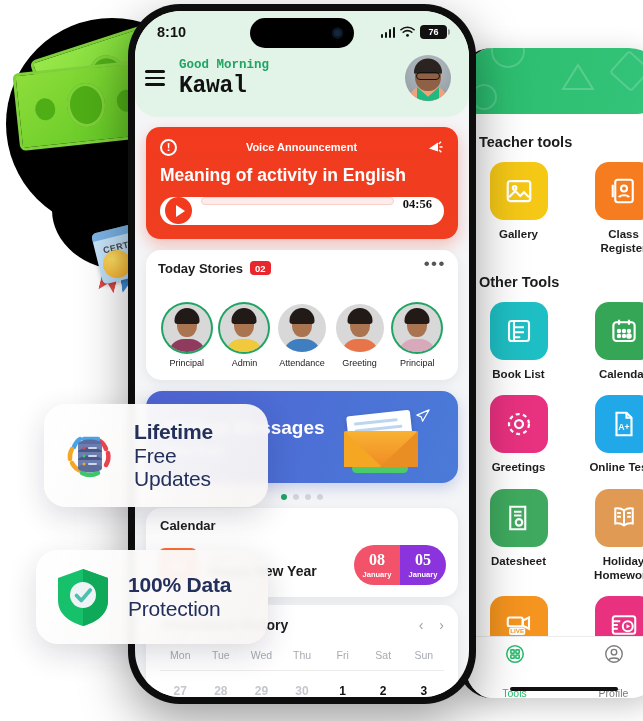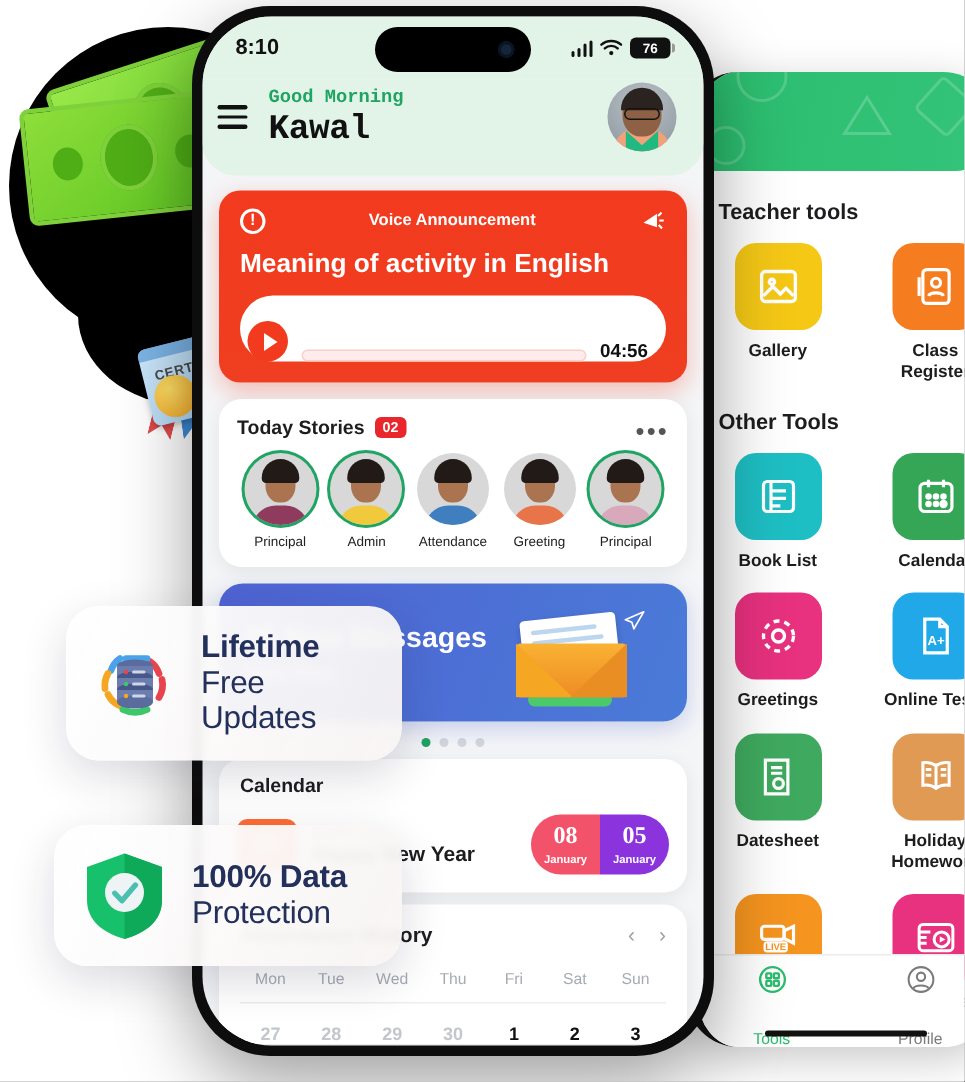--- a/index.html
+++ b/index.html
@@ -170,31 +170,31 @@
     margin:10px 11px 0 11px; background: linear-gradient(180deg,#f23a1e,#ef3e21);
     border-radius:14px; padding:11px 14px 14px 14px; color:#fff;
     box-shadow:0 6px 16px rgba(240,60,30,.3);
   }
   .voice-top { display:flex; align-items:center; gap:8px; }
   .excl { width:17px;height:17px;border-radius:50%;border:2px solid #fff;
     display:flex;align-items:center;justify-content:center;font-size:11px;font-weight:bold;flex:none; }
   .voice-title { flex:1; text-align:center; font-size:11px; font-weight:bold; }
   .mega { width:18px;height:18px;flex:none; }
   .voice-h { font-size:17.5px; font-weight:bold; margin:9px 0 11px 0; }
-  .player { background:#fff; border-radius:22px; height:44px; display:flex; align-items:flex-end; padding:0 12px 0 5px; gap:9px; }
+  .player { background:#fff; border-radius:22px; height:28px; display:flex; align-items:flex-start; padding:0 12px 0 5px; gap:9px;font-family:Liberation Serif, serif; }
   .playbtn { width:27px;height:27px;border-radius:50%;background:#f23a1e;
     display:flex;align-items:center;justify-content:center;flex:none; }
   .playbtn::after{content:"";border-left:9px solid #fff;border-top:6px solid transparent;border-bottom:6px solid transparent;margin-left:3px;}
   .track { flex:1; height:8px; border-radius:5px; background:#fdeceb; border:1px solid #f8cfc9; }
   .ptime { font-size:12.5px; font-weight:bold; color:#111; }
 
   
   .card { background:#fff; border-radius:15px; margin:11px 11px 0 11px; box-shadow:0 3px 12px rgba(0,0,0,.07); }
   .stories { padding:11px 12px 12px 12px; }
-  .stories-head { display:flex; align-items:flex-end; gap:7px; margin-bottom:10px; }
+  .stories-head { display:flex; align-items:flex-start; gap:7px; margin-bottom:28px; }
   .stories-title { font-size:13px; font-weight:bold; color:#1d1d1f; }
   .cnt-badge { background:#e8262b; color:#fff; font-size:9.5px; font-weight:bold; border-radius:4px; padding:1.5px 5px; }
   .dots3 { margin-left:auto; color:#555; font-size:17px; letter-spacing:1.5px; line-height:.4; }
   .story-row { display:flex; justify-content:space-between;align-items:flex-end; }
   .story { text-align:center; width:58px; }
   .story-av { width:48px;height:48px;border-radius:50%; margin:0 auto 6px auto; position:relative;
     background:#d8d8d8; overflow:hidden; }
   .story.ring .story-av { box-shadow: 0 0 0 2px #1fa463; }
   .s-face { position:absolute; left:50%; top:44%; transform:translate(-50%,-50%);
     width:20px;height:24px;border-radius:46%; background:#a9744f; }

